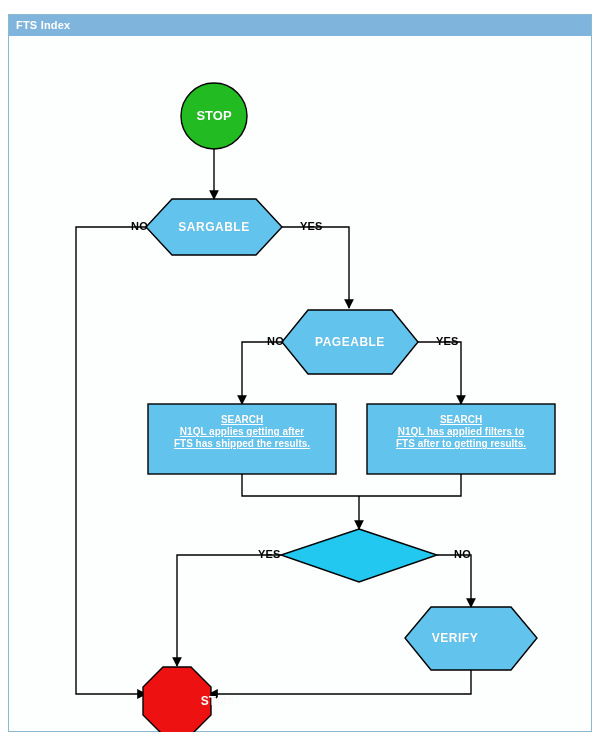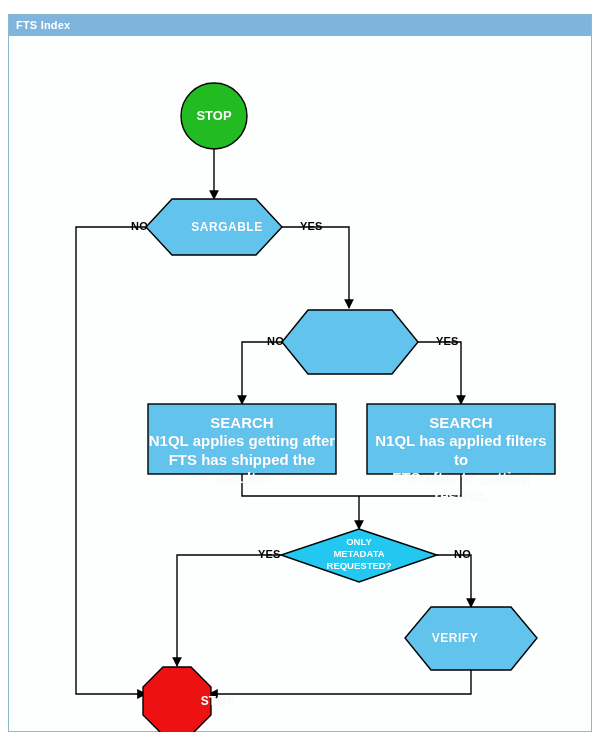--- a/index.html
+++ b/index.html
@@ -58,21 +58,21 @@
     position: absolute;
     color: #ffffff;
     font-weight: bold;
     text-align: center;
     line-height: 1.22;
     pointer-events: none;
     text-shadow: 0 0 1px rgba(0,0,0,0.12);
   }
   .lbl-start   { font-size: 13px; }
   .lbl-hex     { font-size: 12px; letter-spacing: 0.5px; }
-  .lbl-box     { font-size: 15px; }
+  .lbl-box     { font-size: 10px; text-decoration: underline; }
   .lbl-diamond { font-size: 9.5px; line-height: 1.28; }
   .lbl-stop    { font-size: 12px; padding-left: 40px; }
   
   .edgelabel {
     position: absolute;
     color: #000000;
     font-weight: bold;
     font-size: 11px;
     letter-spacing: 0.2px;
     white-space: nowrap;
@@ -136,40 +136,36 @@
 
         <polygon points="350,493 428,519 350,546 272,519" fill="#22c8f0" stroke="#000000" stroke-width="1.4"></polygon>
 
         <polygon points="422,571 502,571 528,602 502,634 422,634 396,602" fill="#62c3ed" stroke="#000000" stroke-width="1.4"></polygon>
 
         <polygon points="154,631 182,631 202,651 202,679 182,699 154,699 134,679 134,651" fill="#ee1111" stroke="#000000" stroke-width="1.4"></polygon>
       </svg>
 
       <div class="nodelabel lbl-start" style="left:160px; top:72px; width:90px;">STOP</div>
 
-      <div class="nodelabel lbl-hex" style="left:156px; top:184px; width:124px;">SARGABLE</div>
+      <div class="nodelabel lbl-hex" style="left:143px; top:184px; width:124px;">SARGABLE</div>
 
+      <div class="nodelabel lbl-hex" style="left:279px; top:299px; width:124px;">PAGEABLE</div>
 
       <div style="position:absolute; left:139px; top:378px; width:188px;">
         <div class="nodelabel lbl-box" style="position:static;">SEARCH</div>
         <div class="nodelabel lbl-box" style="position:static;">N1QL applies getting after</div>
         <div class="nodelabel lbl-box" style="position:static;">FTS has shipped the results.</div>
       </div>
 
       <div style="position:absolute; left:358px; top:378px; width:188px;">
         <div class="nodelabel lbl-box" style="position:static;">SEARCH</div>
         <div class="nodelabel lbl-box" style="position:static;">N1QL has applied filters to</div>
         <div class="nodelabel lbl-box" style="position:static;">FTS after to getting results.</div>
       </div>
 
-      <div style="position:absolute; left:290px; top:500px; width:120px;">
-        <div class="nodelabel lbl-diamond" style="position:static;">ONLY</div>
-        <div class="nodelabel lbl-diamond" style="position:static;">METADATA</div>
-        <div class="nodelabel lbl-diamond" style="position:static;">REQUESTED?</div>
-      </div>
 
       <div class="nodelabel lbl-hex" style="left:386px; top:595px; width:120px;">VERIFY</div>
 
       <div class="nodelabel lbl-stop" style="left:134px; top:658px; width:68px;">STOP</div>
 
       <div class="edgelabel" style="left:109px; top:184px;">NO</div>
 
       <div class="edgelabel" style="left:278px; top:184px;">YES</div>
 
       <div class="edgelabel" style="left:245px; top:299px;">NO</div>

